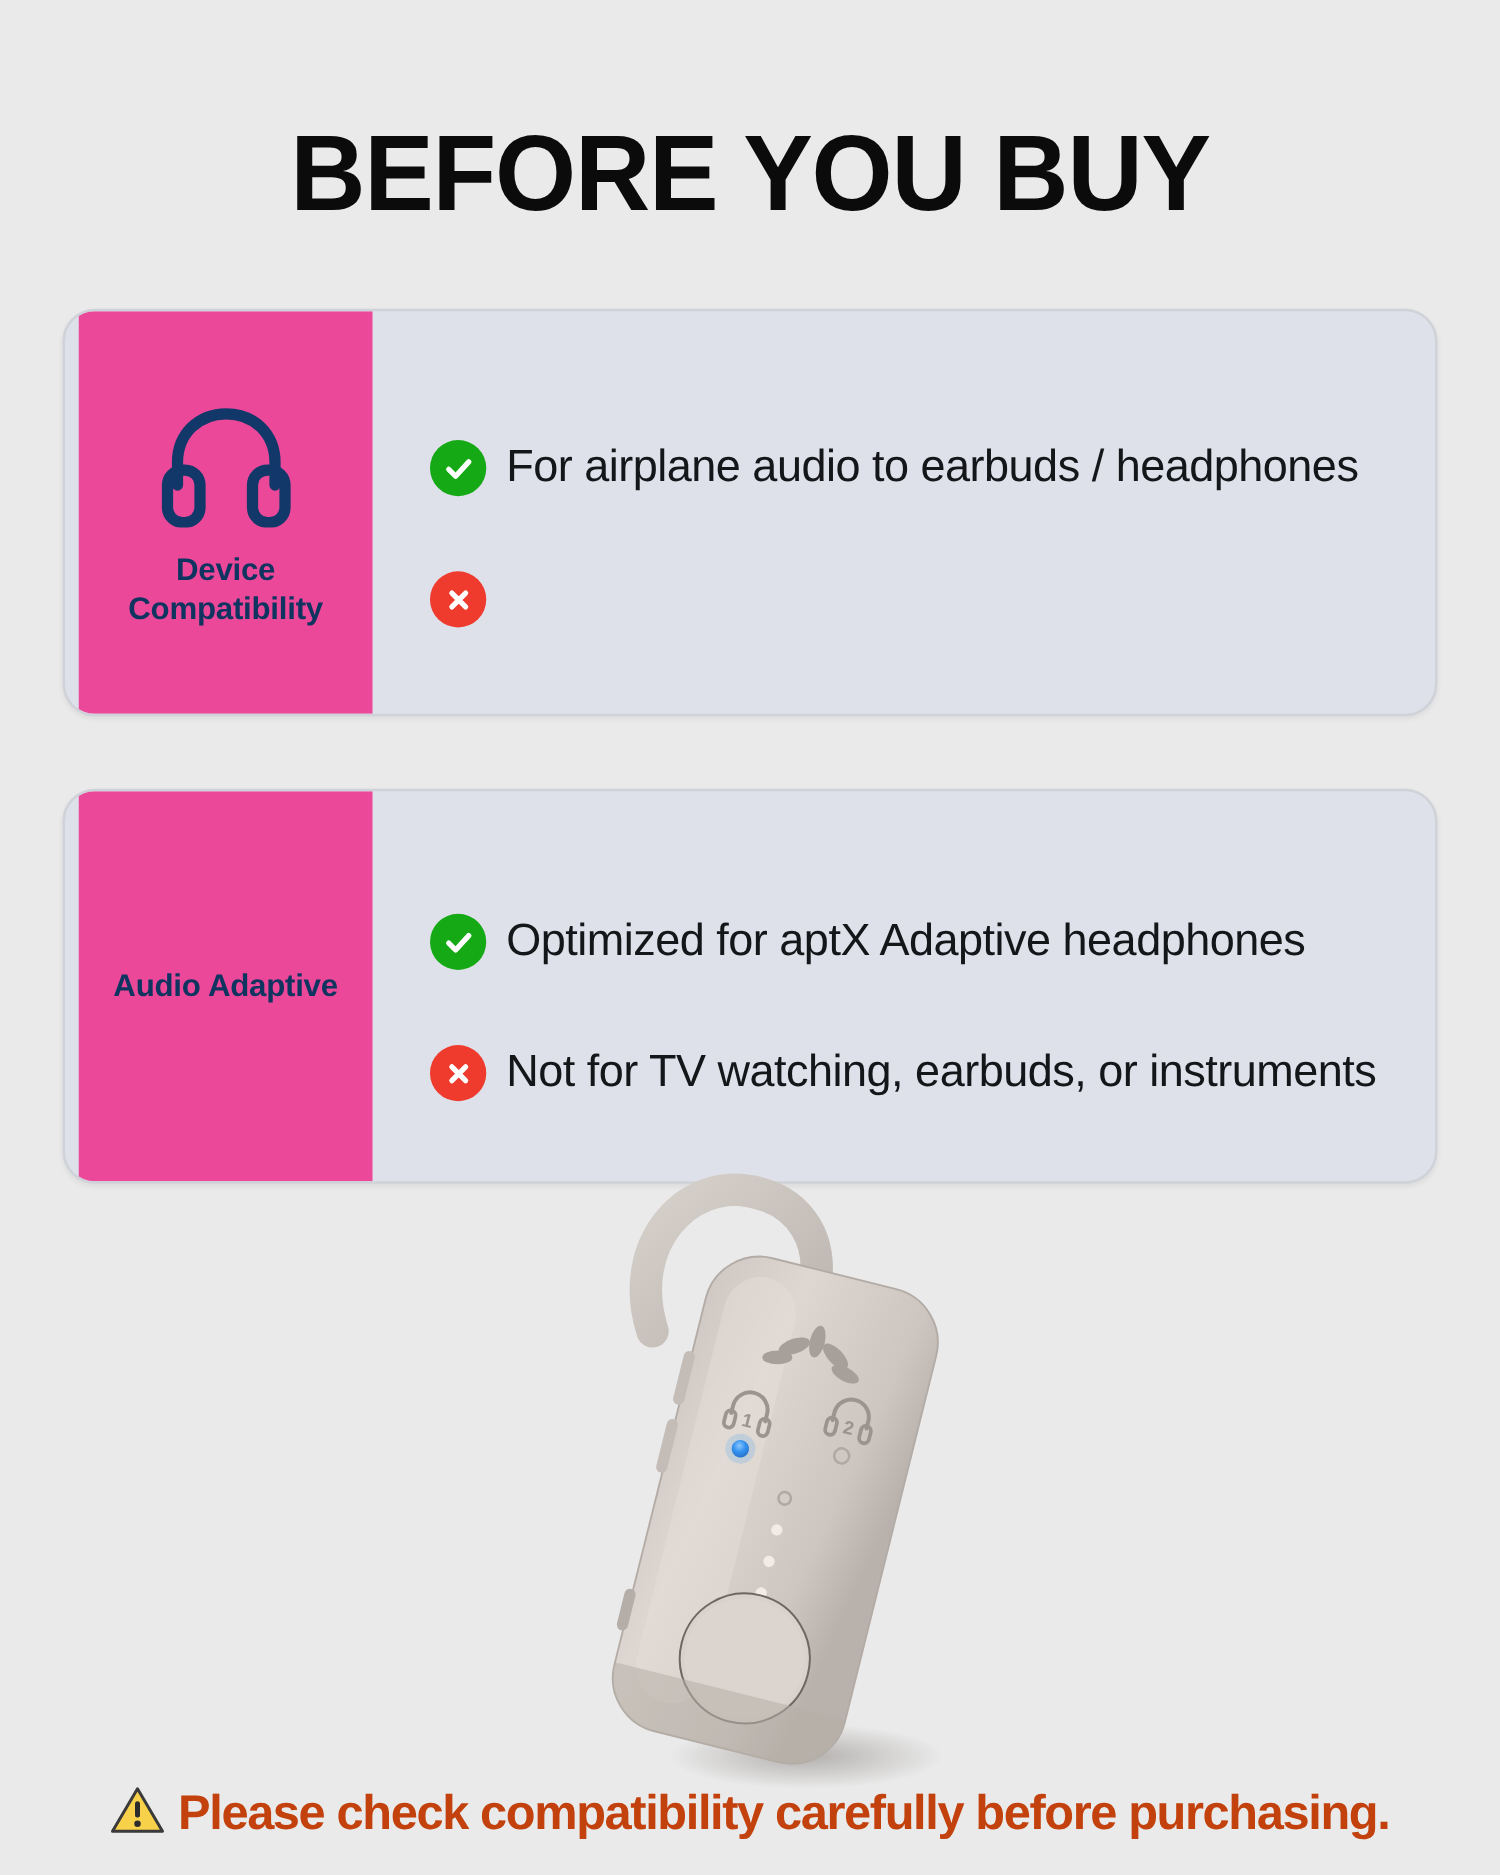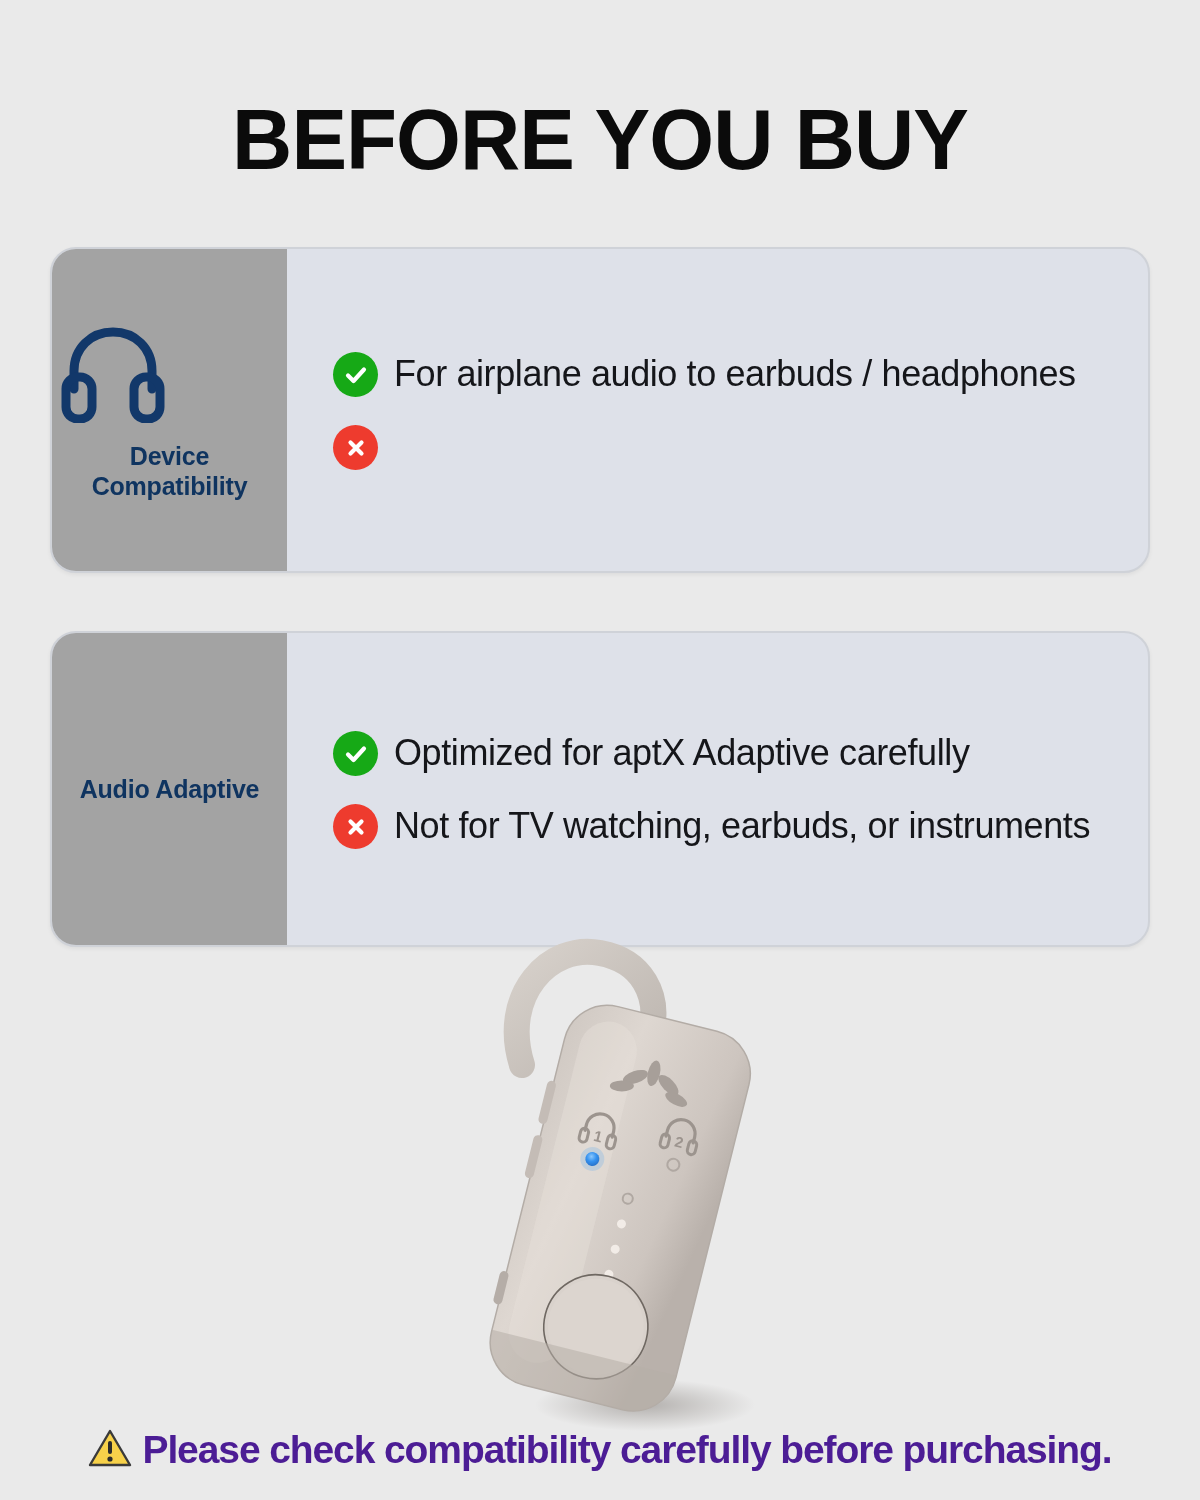--- a/index.html
+++ b/index.html
@@ -51,26 +51,28 @@
     display: flex;
     align-items: stretch;
     box-shadow: 0 2px 4px rgba(0,0,0,0.06);
   }
   #card-1 { top: 247px; height: 326px; }
   #card-2 { top: 631px; height: 316px; }
 
   .card-left {
     width: 235px;
     flex: 0 0 235px;
-    background: #a3a3a3;
+    background: #ec4899;
     display: flex;
     flex-direction: column;
+    align-items: center;
     justify-content: center;
     padding: 0 6px;
     box-sizing: border-box;
+    margin-left: 11px;
   }
   .card-icon {
     display: block;
     margin-bottom: 14px;
   }
   .card-label {
     color: #0f3460;
     font-weight: bold;
     font-size: 25px;
     line-height: 1.22;
@@ -83,22 +85,23 @@
     display: flex;
     flex-direction: column;
     justify-content: center;
     gap: 26px;
     padding: 0 28px 0 46px;
     box-sizing: border-box;
   }
 
   .bullet {
     display: flex;
-    align-items: flex-end;
+    align-items: center;
     gap: 16px;
+    margin-top: 32px;
   }
   .badge {
     flex: 0 0 auto;
     width: 45px;
     height: 45px;
     border-radius: 50%;
     display: flex;
     align-items: center;
     justify-content: center;
     margin-top: 2px;
@@ -132,21 +135,21 @@
     width: 1200px;
     display: flex;
     align-items: center;
     justify-content: center;
     gap: 10px;
     z-index: 5;
   }
   .footer-text {
     font-weight: bold;
     font-size: 39px;
-    color: #4c1d95;
+    color: #c2410c;
     letter-spacing: -1.1px;
     white-space: nowrap;
   }
   .warn-icon { display: block; flex: 0 0 auto; }
 </style>
 </head>
 <body>
 
 <div class="page">
 
@@ -195,21 +198,21 @@
       </div>
     </div>
     <div class="card-right">
 
       <div class="bullet">
         <span class="badge yes">
           <svg width="26" height="26" viewBox="0 0 26 26">
             <path d="M5 13.5 L10.5 19 L21 7.5" stroke="#ffffff" stroke-width="4.2" fill="none" stroke-linecap="round" stroke-linejoin="round"></path>
           </svg>
         </span>
-        <span class="bullet-text">Optimized for aptX Adaptive carefully</span>
+        <span class="bullet-text">Optimized for aptX Adaptive headphones</span>
       </div>
 
       <div class="bullet">
         <span class="badge no">
           <svg width="26" height="26" viewBox="0 0 26 26">
             <path d="M7.5 7.5 L18.5 18.5 M18.5 7.5 L7.5 18.5" stroke="#ffffff" stroke-width="4.2" stroke-linecap="round"></path>
           </svg>
         </span>
         <span class="bullet-text">Not for TV watching, earbuds, or instruments</span>
       </div>

